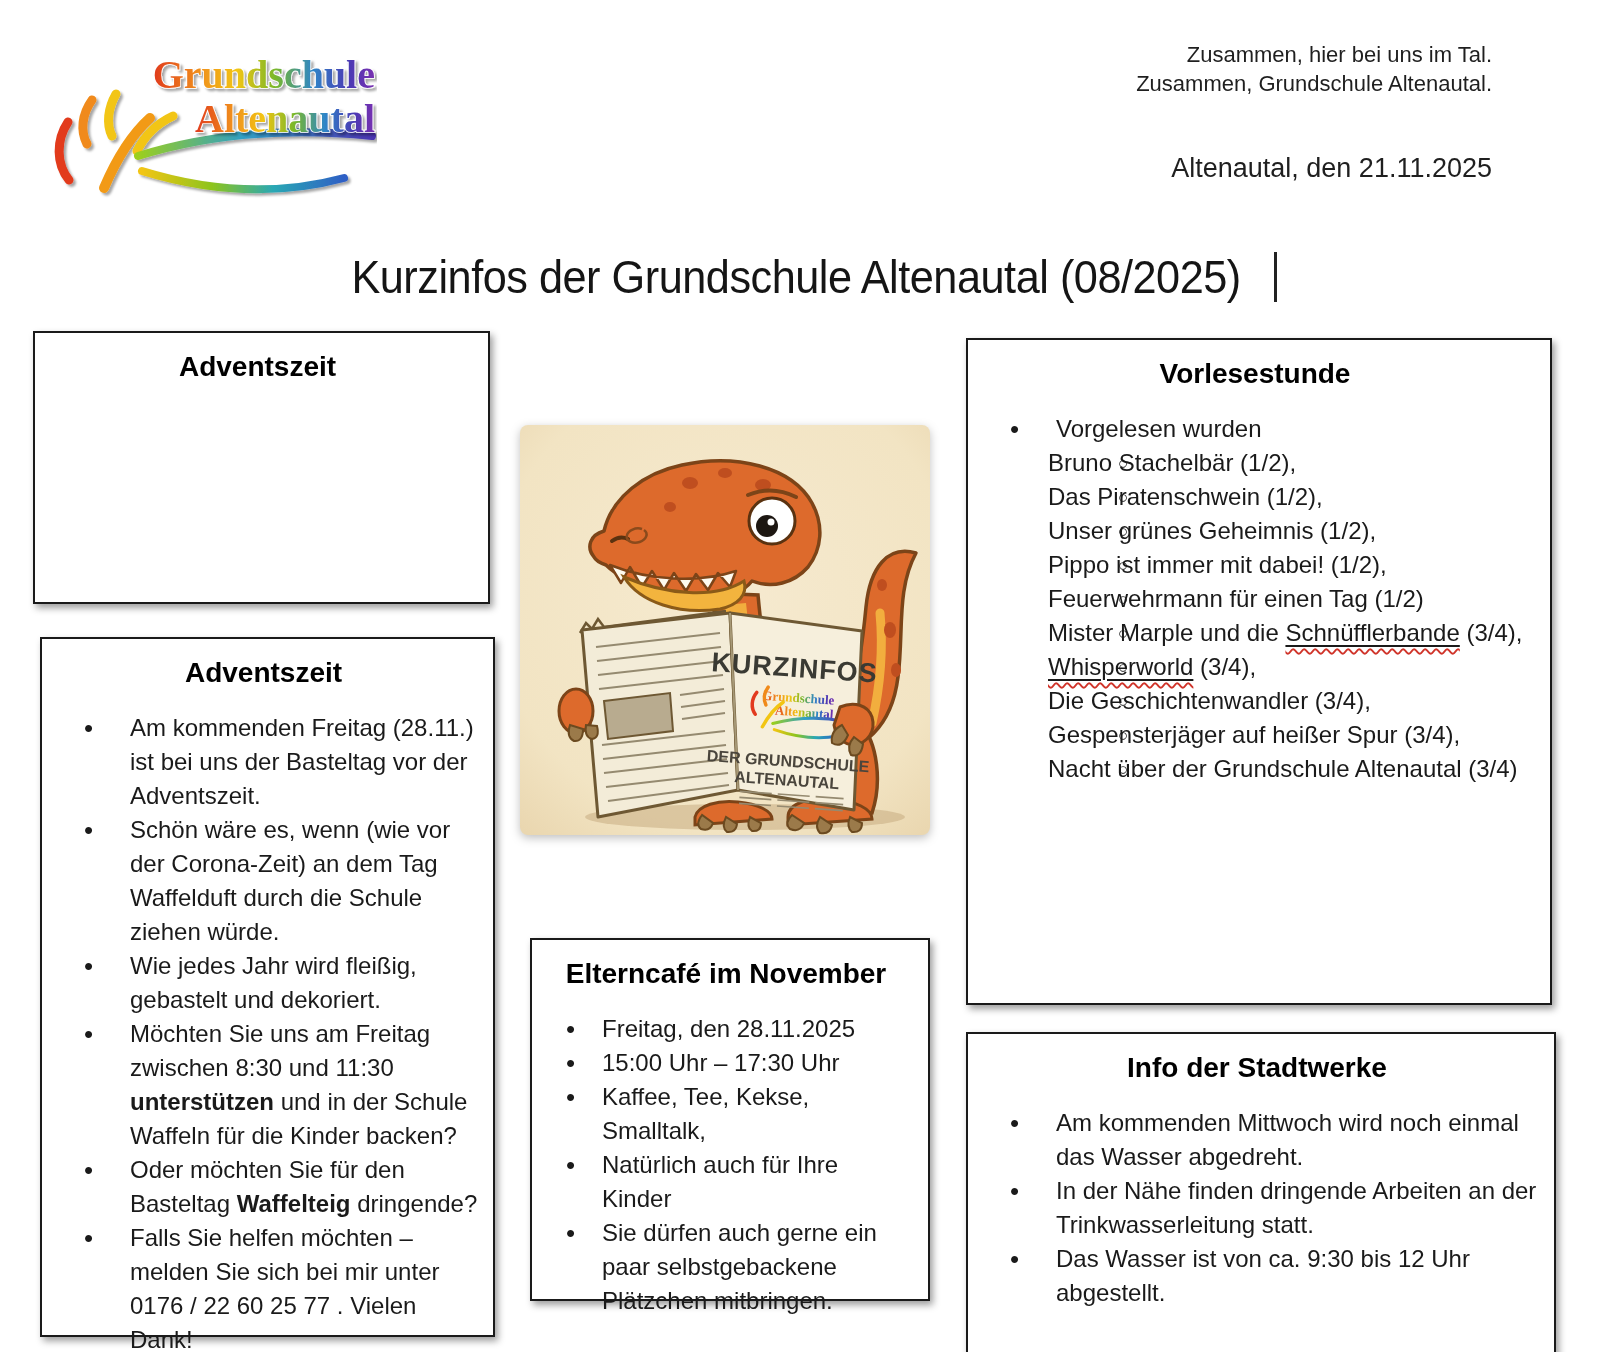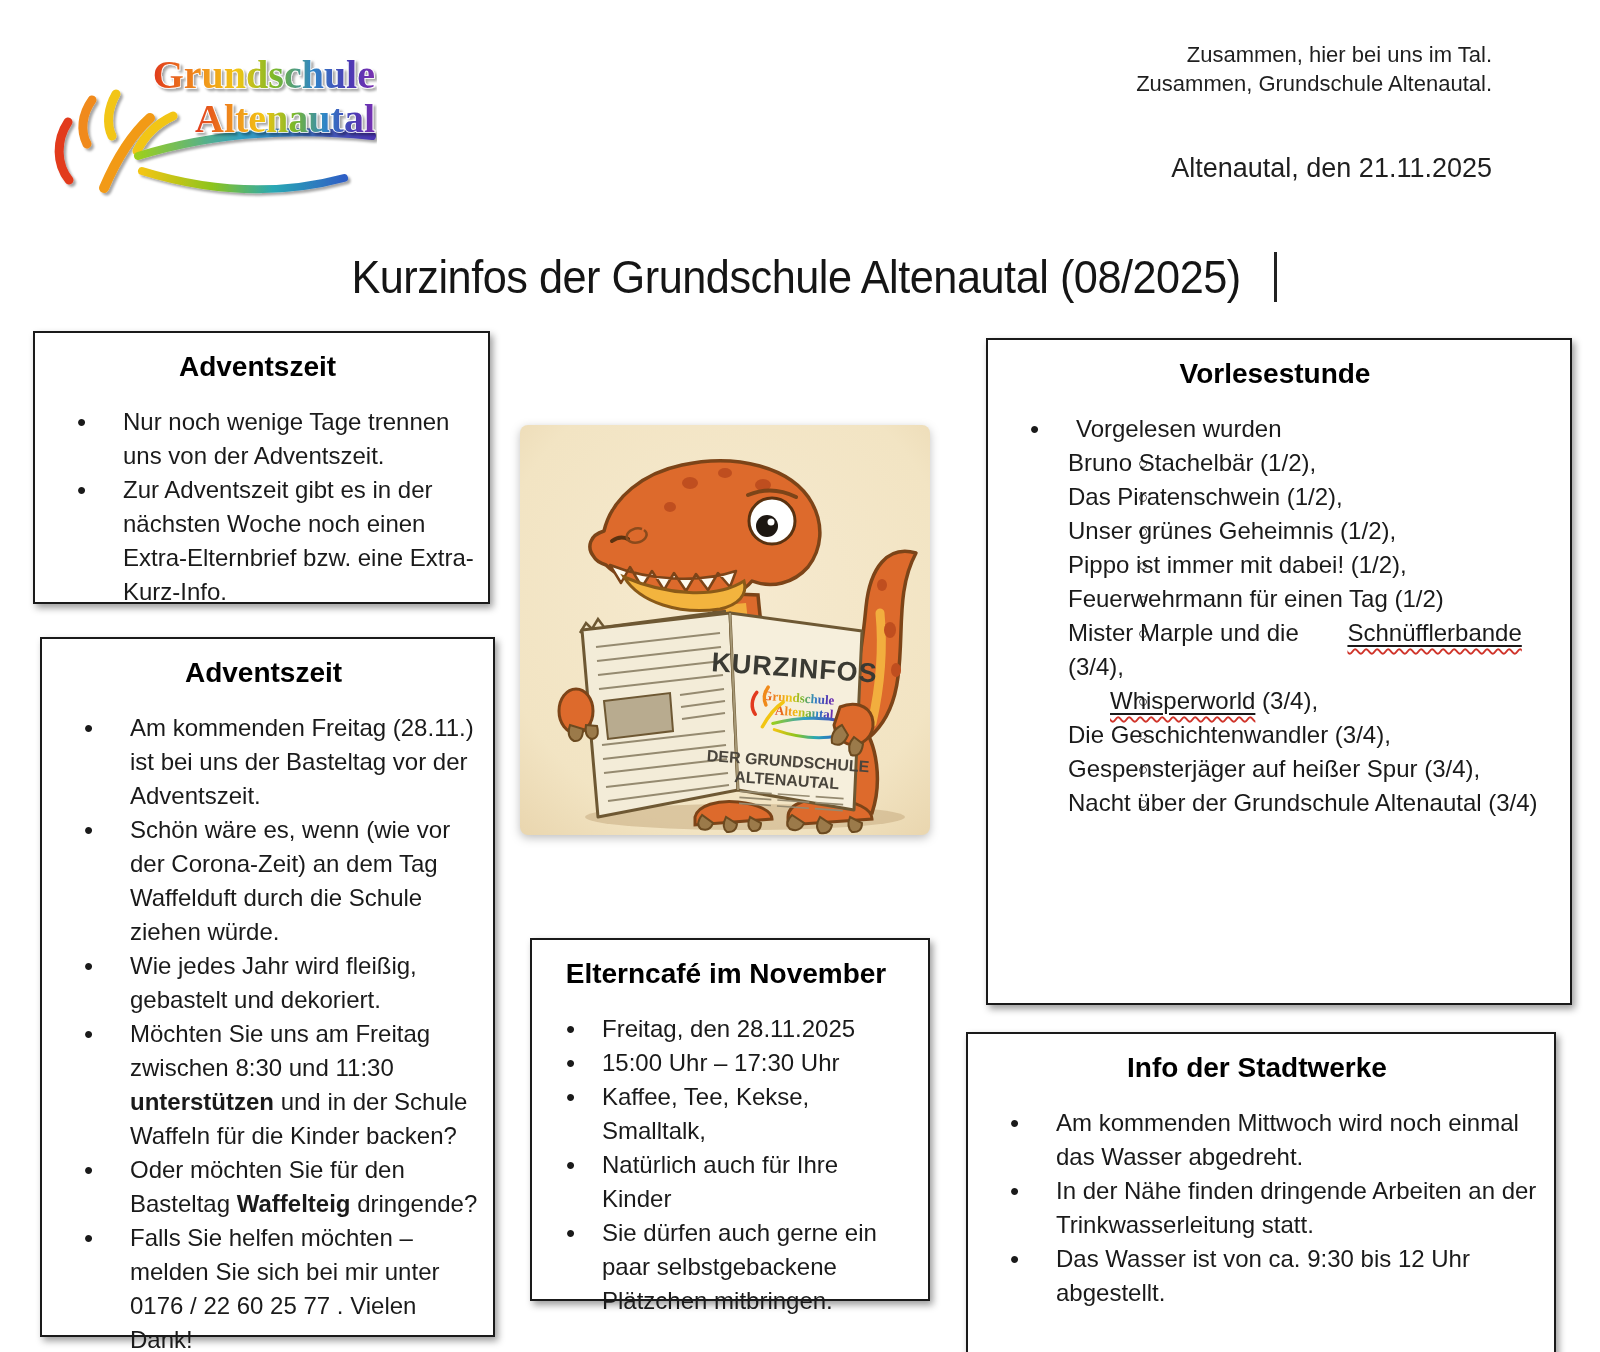--- a/index.html
+++ b/index.html
@@ -15,28 +15,28 @@
   .caret{width:3px;height:50px;background:#222;margin-left:5px;}
   
   .box{position:absolute;background:#fff;border:2px solid #1a1a1a;box-shadow:3px 4px 7px rgba(0,0,0,.38);box-sizing:border-box;padding:10px 8px 0 0;}
   .box h2{margin:8px 0 22px 0;text-align:center;font-size:28px;font-weight:700;color:#000;}
   .box ul{list-style:none;margin:0;padding:0;}
   .box li{position:relative;font-size:24px;line-height:34px;padding-left:88px;padding-right:6px;}
   .box li.lvl1::before{content:"\2022";position:absolute;left:42px;top:0;font-size:26px;}
   .box li.lvl2{padding-left:80px;}
   .box li.lvl2::before{content:"\25CB";position:absolute;left:150px;top:1px;font-size:17px;}
   .box .bold{font-weight:700;}
-  .u{text-decoration:underline;text-decoration-thickness:2px;text-underline-offset:4px;margin-left:42px;}
+  .u{text-decoration:underline;text-decoration-thickness:2px;text-underline-offset:4px;}
   .wavy{text-decoration-line:underline;text-decoration-style:wavy;text-decoration-color:#d0342a;text-decoration-thickness:2px;text-underline-offset:7px;}
   .box1{left:33px;top:331px;width:457px;height:273px;}
   .box2{left:40px;top:637px;width:455px;height:700px;}
   .box3{left:530px;top:938px;width:400px;height:363px;}
   .box3 li{padding-left:70px;}
   .box3 li.lvl1::before{left:34px;}
-  .box4{left:986px;top:338px;width:586px;height:667px;}
+  .box4{left:966px;top:338px;width:586px;height:667px;}
   .box5{left:966px;top:1032px;width:590px;height:348px;}
   
   .dino{position:absolute;left:520px;top:425px;width:410px;height:410px;margin:0;}
   .dino svg{display:block;filter:drop-shadow(0 3px 5px rgba(0,0,0,.25));}
 </style>
 </head>
 <body>
 
 <div class="page">
 
@@ -89,24 +89,20 @@
     <div class="date">Altenautal, den 21.11.2025</div>
   </div>
 
   <div class="doc-title">
     <span class="t">Kurzinfos der Grundschule Altenautal (08/2025)</span>
     <span class="caret"></span>
   </div>
 
   <section class="box box1">
     <h2>Adventszeit</h2>
-    <ul>
-        <li class="lvl1"><span>Nur noch wenige Tage trennen uns von der Adventszeit.</span></li>
-        <li class="lvl1"><span>Zur Adventszeit gibt es in der nächsten Woche noch einen Extra-Elternbrief bzw. eine Extra-Kurz-Info.</span></li>
-      </ul>
   </section>
 
   <section class="box box2">
     <h2>Adventszeit</h2>
     <ul>
         <li class="lvl1"><span>Am kommenden Freitag (28.11.) ist bei uns der Basteltag vor der Adventszeit.</span></li>
         <li class="lvl1"><span>Schön wäre es, wenn (wie vor der Corona-Zeit) an dem Tag Waffelduft durch die Schule ziehen würde.</span></li>
         <li class="lvl1"><span>Wie jedes Jahr wird fleißig, gebastelt und dekoriert.</span></li>
         <li class="lvl1"><span>Möchten Sie uns am Freitag zwischen 8:30 und 11:30 </span><span class="bold">unterstützen</span><span> und in der Schule Waffeln für die Kinder backen?</span></li>
         <li class="lvl1"><span>Oder möchten Sie für den Basteltag </span><span class="bold">Waffelteig</span><span> dringende?</span></li>

